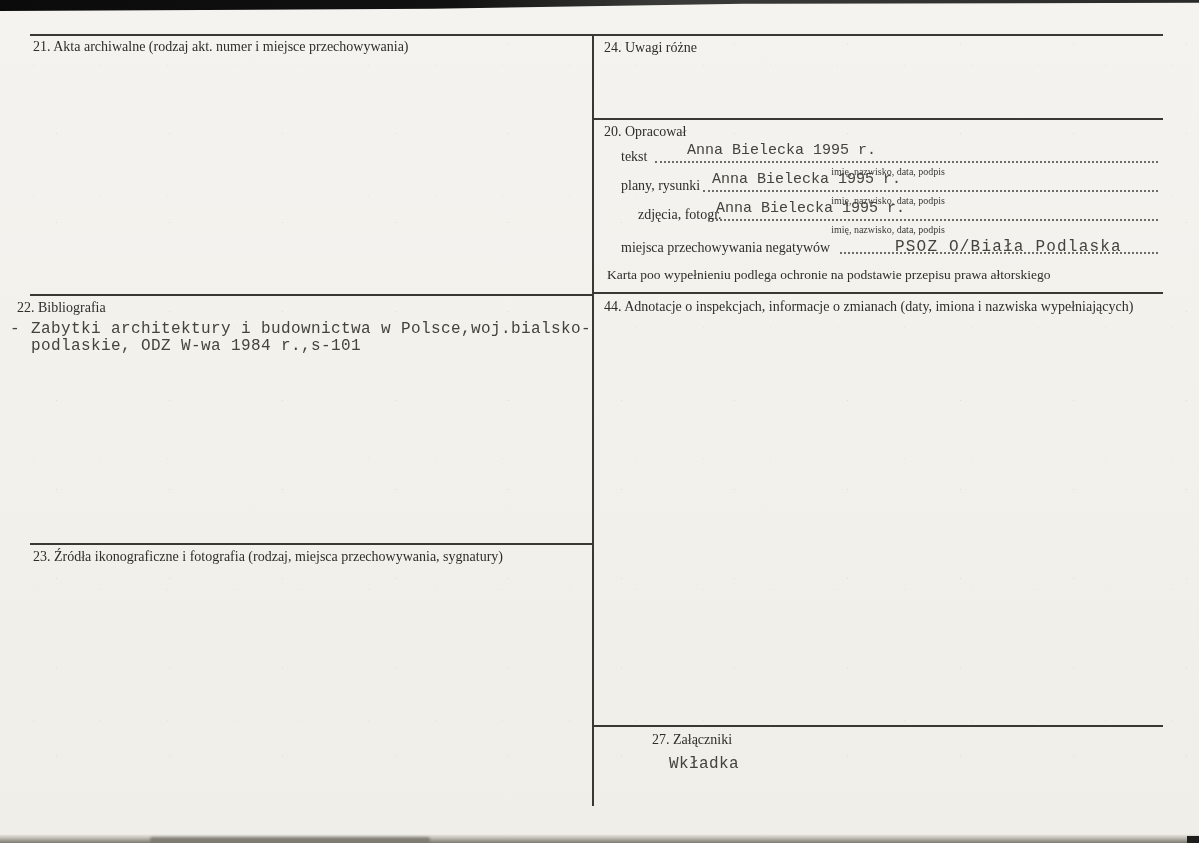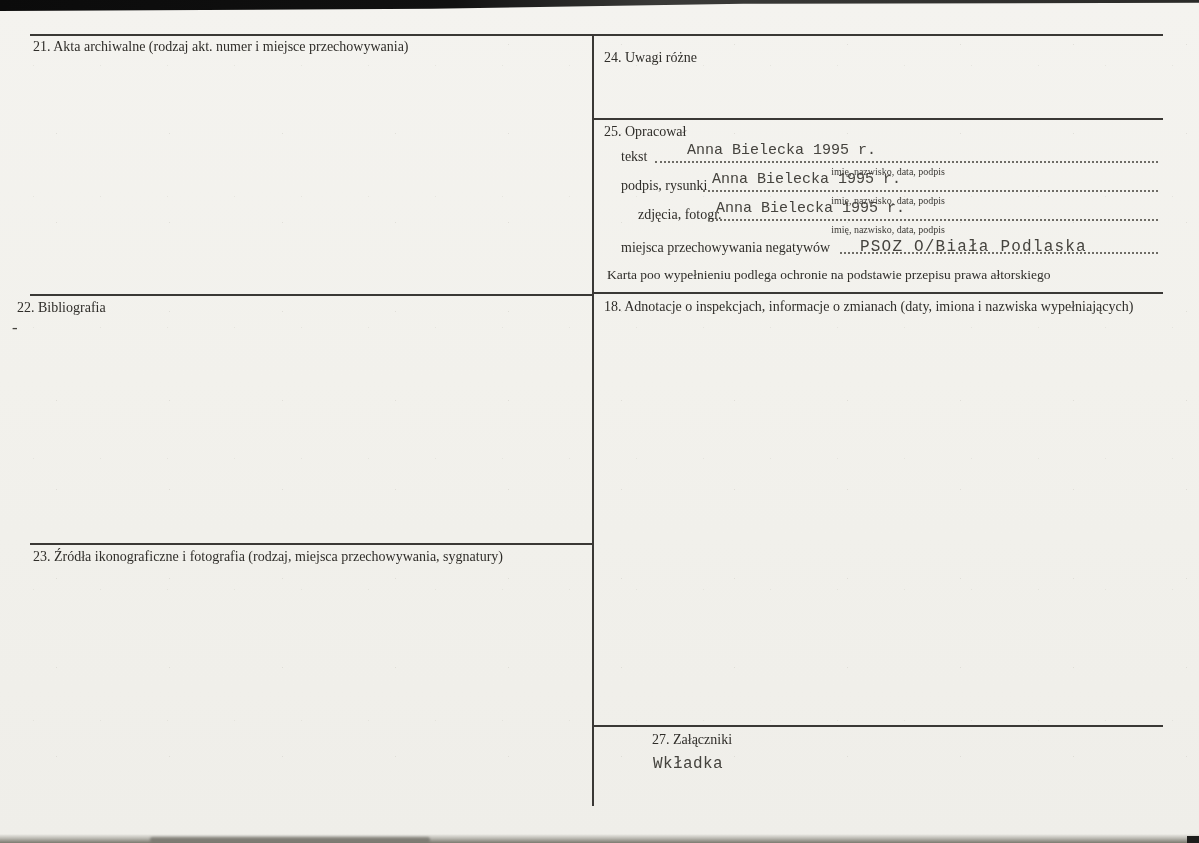--- a/index.html
+++ b/index.html
@@ -34,21 +34,21 @@
     position:absolute;right:0;bottom:0;width:12px;height:7px;background:#1d1d1b;
   }
   .hline{position:absolute;height:2px;background:#3a3835;}
   .vline{position:absolute;width:2px;background:#3a3835;}
   .label{position:absolute;font-size:14px;line-height:1.15;color:#2f2d29;white-space:nowrap;}
   .note{position:absolute;font-size:13.5px;color:#2f2d29;white-space:nowrap;}
   .small{position:absolute;font-size:10px;color:#3c3a36;white-space:nowrap;text-align:right;}
   .dotted{position:absolute;height:0;border-bottom:2px dotted #6e6c66;}
   .type{position:absolute;font-family:"Liberation Mono", monospace;font-size:16px;letter-spacing:.4px;color:#45433e;white-space:nowrap;}
   .type-sm{font-size:15px;letter-spacing:0;}
-  .type-neg{letter-spacing:1.2px;}
+  .type-neg{letter-spacing:1.2px;margin-left:35px;}
 </style>
 </head>
 <body>
 
 <div class="page">
 
   <div class="bar-top"></div>
   <div class="bar-bottom"></div>
   <div class="bar-bottom-smudge"></div>
   <div class="bar-bottom-corner"></div>
@@ -58,46 +58,48 @@
   <div class="hline" style="left:30px;top:294px;width:562px;"></div>
   <div class="hline" style="left:30px;top:543px;width:562px;"></div>
   <div class="hline" style="left:593px;top:118px;width:570px;"></div>
   <div class="hline" style="left:593px;top:292px;width:570px;"></div>
   <div class="hline" style="left:593px;top:725px;width:570px;"></div>
 
   <div class="label" style="left:33px;top:39px;">21. Akta archiwalne (rodzaj akt. numer i miejsce przechowywania)</div>
 
   <div class="label" style="left:17px;top:300px;">22. Bibliografia</div>
   <div class="type" style="left:10px;top:320px;">-</div>
+  <div class="type" style="left:31px;top:320px;">Zabytki architektury i budownictwa w Polsce,woj.bialsko-</div>
+  <div class="type" style="left:31px;top:337px;">podlaskie, ODZ W-wa 1984 r.,s-101</div>
 
   <div class="label" style="left:33px;top:549px;">23. Źródła ikonograficzne i fotografia (rodzaj, miejsca przechowywania, sygnatury)</div>
 
-  <div class="label" style="left:604px;top:50px;">24. Uwagi różne</div>
+  <div class="label" style="left:604px;top:40px;">24. Uwagi różne</div>
 
-  <div class="label" style="left:604px;top:124px;">25. Opracował</div>
+  <div class="label" style="left:604px;top:124px;">20. Opracował</div>
 
   <div class="label" style="left:621px;top:149px;">tekst</div>
   <div class="type type-sm" style="left:687px;top:142px;">Anna Bielecka 1995 r.</div>
   <div class="dotted" style="left:655px;top:161px;width:503px;"></div>
   <div class="small" style="left:795px;top:166px;width:150px;">imię, nazwisko, data, podpis</div>
 
-  <div class="label" style="left:621px;top:178px;">podpis, rysunki</div>
+  <div class="label" style="left:621px;top:178px;">plany, rysunki</div>
   <div class="type type-sm" style="left:712px;top:171px;">Anna Bielecka 1995 r.</div>
   <div class="dotted" style="left:703px;top:190px;width:455px;"></div>
   <div class="small" style="left:795px;top:195px;width:150px;">imię, nazwisko, data, podpis</div>
 
   <div class="label" style="left:621px;top:207px;margin-left:17px;">zdjęcia, fotogr.</div>
   <div class="type type-sm" style="left:716px;top:200px;">Anna Bielecka 1995 r.</div>
   <div class="dotted" style="left:708px;top:219px;width:450px;"></div>
   <div class="small" style="left:795px;top:224px;width:150px;">imię, nazwisko, data, podpis</div>
 
   <div class="label" style="left:621px;top:240px;">miejsca przechowywania negatywów</div>
   <div class="dotted" style="left:840px;top:252px;width:318px;"></div>
   <div class="type type-neg" style="left:860px;top:238px;">PSOZ O/Biała Podlaska</div>
 
   <div class="note" style="left:607px;top:267px;">Karta poo wypełnieniu podlega ochronie na podstawie przepisu prawa ałtorskiego</div>
 
-  <div class="label" style="left:604px;top:299px;">18. Adnotacje o inspekcjach, informacje o zmianach (daty, imiona i nazwiska wypełniających)</div>
+  <div class="label" style="left:604px;top:299px;">44. Adnotacje o inspekcjach, informacje o zmianach (daty, imiona i nazwiska wypełniających)</div>
 
   <div class="label" style="left:604px;top:732px;margin-left:48px;">27. Załączniki</div>
-  <div class="type" style="left:653px;top:755px;">Wkładka</div>
+  <div class="type" style="left:669px;top:755px;">Wkładka</div>
 
 </div>
 
 </body></html>

